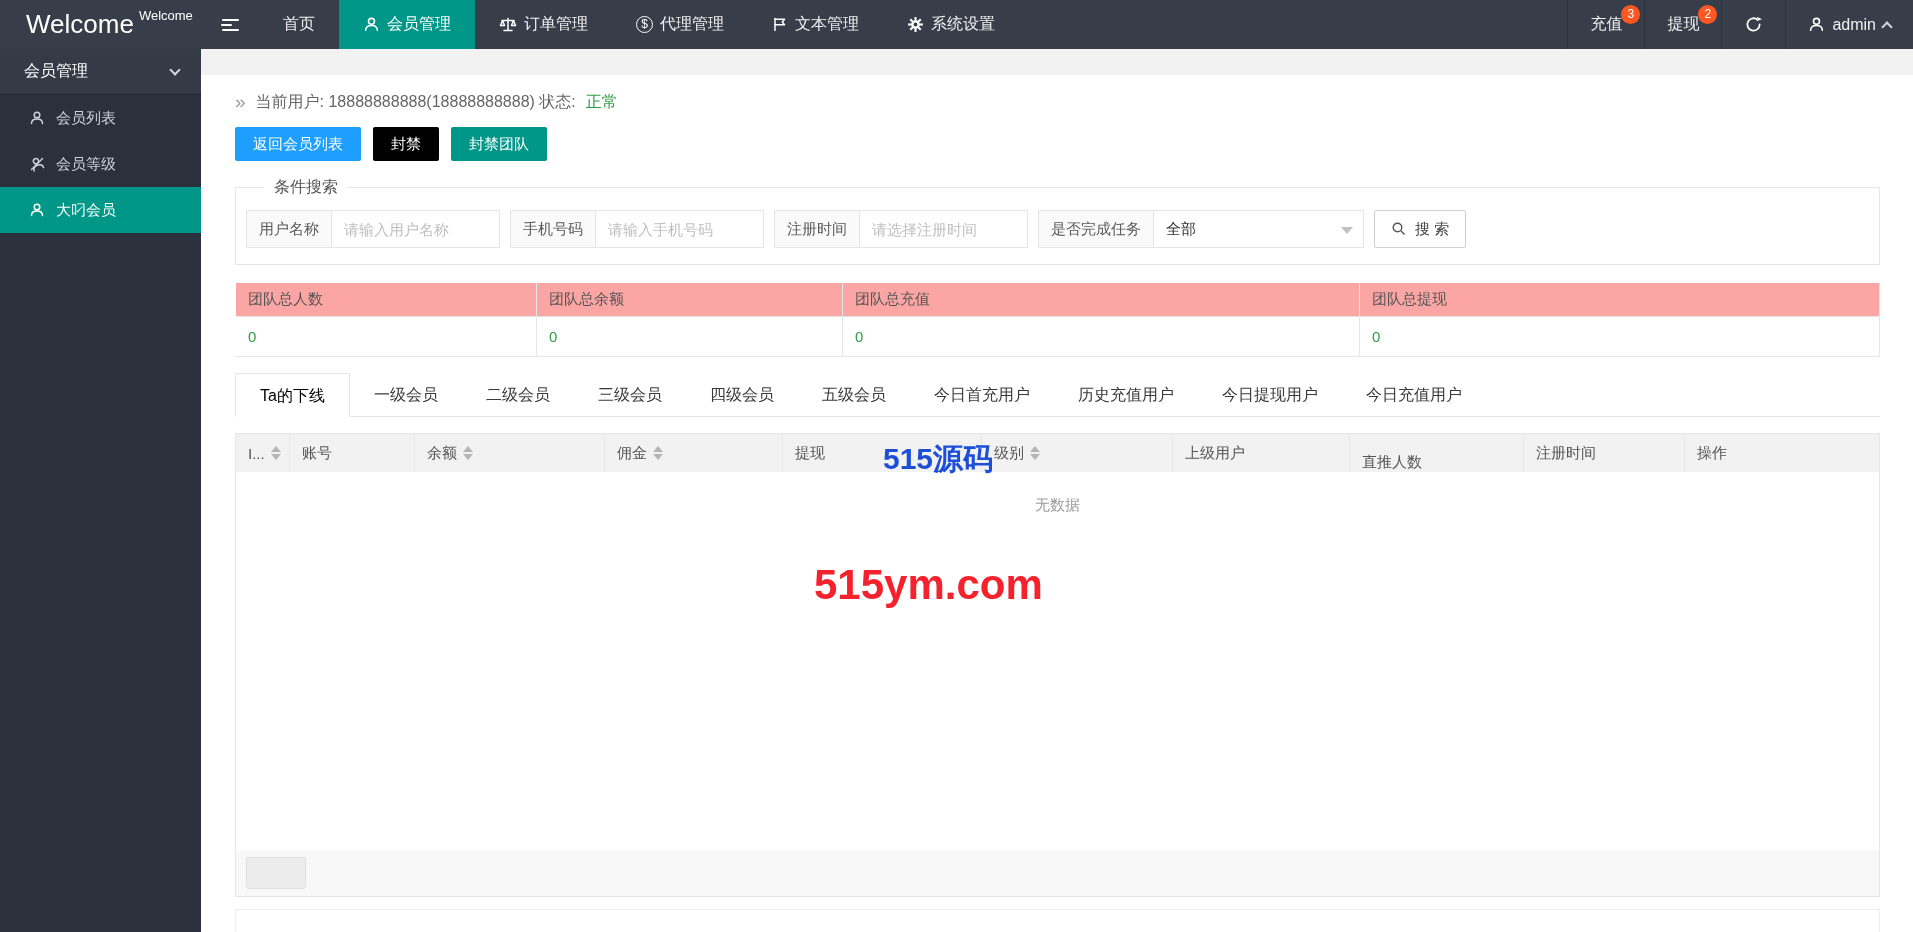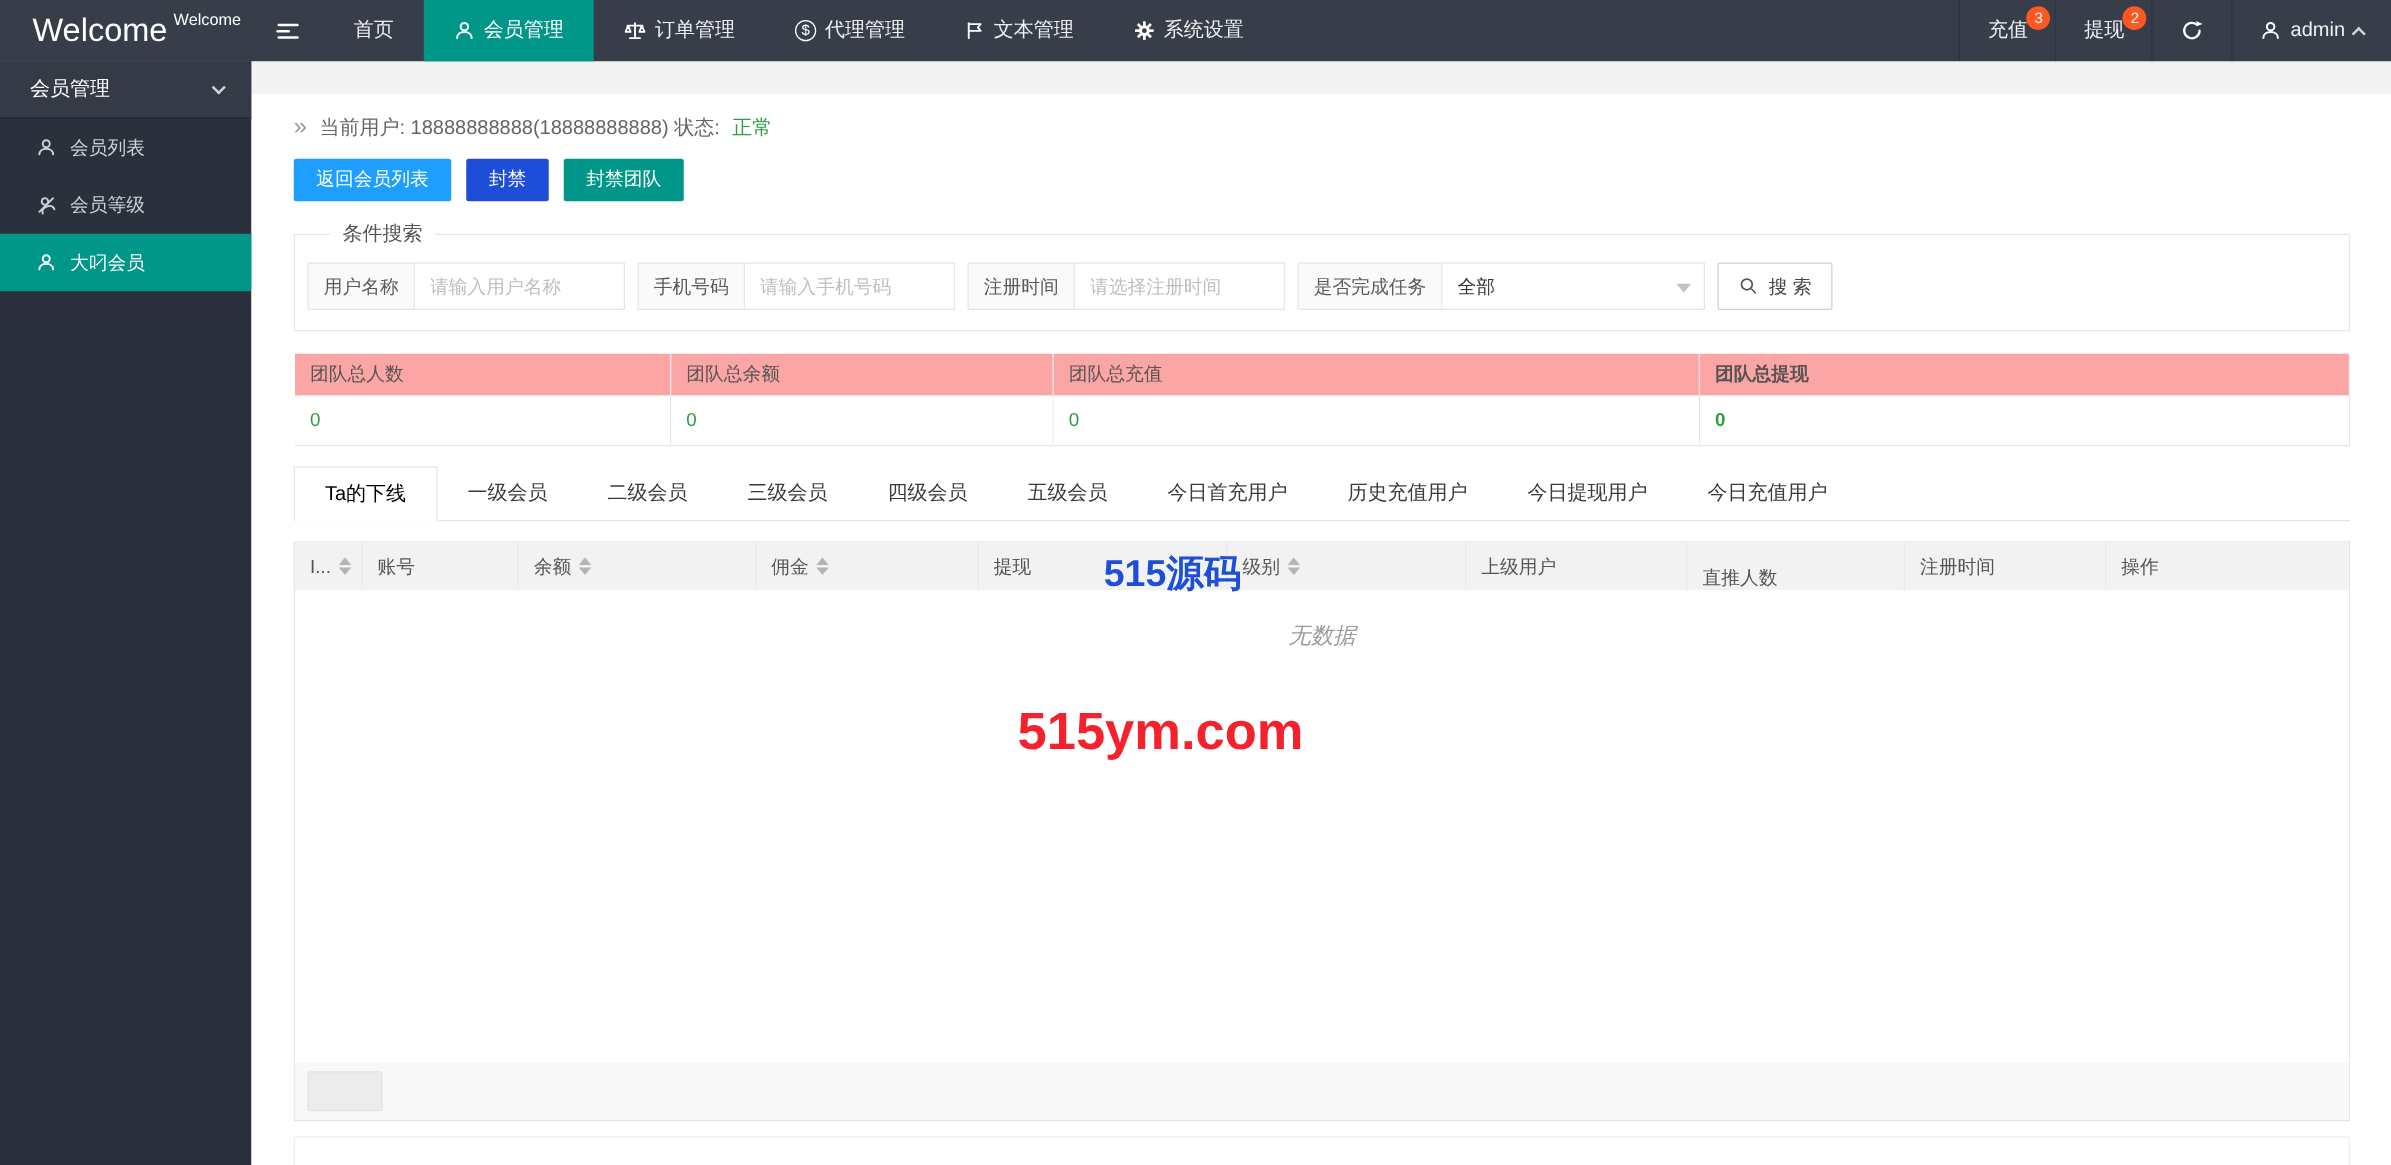--- a/index.html
+++ b/index.html
@@ -44,21 +44,21 @@
   .top-strip { height:26px; background:#f2f2f2; }
   .content { position:relative; width:1645px; margin-left:34px; }
 
   .breadcrumb { display:flex; align-items:center; gap:10px; margin-top:16px; font-size:16px; color:#666; }
   .bc-icon { color:#9a9a9a; font-size:19px; }
   .status-ok { color:#2f9e44; }
 
   .btn-row { display:flex; gap:12px; margin-top:14px; }
   .btn { height:34px; padding:0 18px; border:none; border-radius:2px; color:#fff; font-size:15px;
     font-family:inherit; cursor:pointer; line-height:34px; }
-  .btn-blue { background:#1E9FFF; } .btn-orange { background:#1d4ed8; } .btn-green { background:#009688; }
+  .btn-blue { background:#1E9FFF; } .btn-orange { background:#000000; } .btn-green { background:#009688; }
 
   fieldset.search { margin-top:16px; border:1px solid #e6e6e6; padding:12px 10px 16px 10px; }
   fieldset.search legend { margin-left:18px; padding:0 10px; color:#555; font-size:16px; }
   .form-row { display:flex; gap:10px; align-items:center; }
   .fgroup { display:flex; height:38px; }
   .flabel { display:flex; align-items:center; padding:0 12px; background:#fafafa;
     border:1px solid #e6e6e6; color:#595959; font-size:15px; white-space:nowrap; }
   .finput { height:38px; width:168px; border:1px solid #e6e6e6; border-left:none; padding:0 12px;
     font-size:15px; color:#333; font-family:inherit; outline:none; }
   .finput::placeholder { color:#bfbfbf; }
@@ -71,39 +71,39 @@
     background:#fff; border:1px solid #cfcfcf; border-radius:2px; color:#444; font-size:15px;
     font-family:inherit; cursor:pointer; }
 
   .stats { display:flex; margin-top:18px; }
   .stat-card { border-right:1px solid #e6e6e6; }
   .stat-card:first-child { border-left:1px solid #fff; }
   .stat-head { height:34px; background:#fca5a5; border-bottom:1px solid #e6e6e6;
     display:flex; align-items:center; padding:0 12px; color:#555; font-size:15px; }
   .stat-body { height:40px; background:#fff; border-bottom:1px solid #e6e6e6;
     display:flex; align-items:center; padding:0 12px; color:#2f9e44; font-size:15px; }
-  .sc0{width:302px;} .sc1{width:306px;} .sc2{width:517px;} .sc3{width:520px;font-weight:bold;}
+  .sc0{width:302px;} .sc1{width:306px;} .sc2{width:517px;} .sc3{width:520px;}
 
   .tabs { display:flex; margin-top:16px; border-bottom:1px solid #e6e6e6; height:44px; }
   .tab { padding:0 24px; line-height:43px; font-size:16px; color:#3a3a3a; cursor:pointer; }
   .tab.active { background:#fff; border:1px solid #e6e6e6; border-bottom:1px solid #fff;
     margin-bottom:-1px; color:#000; }
 
   .table { margin-top:16px; border:1px solid #e6e6e6; }
   .thead { display:flex; background:#f2f2f2; height:38px; }
   .th { display:flex; align-items:center; padding-left:12px; border-right:1px solid #e8e8e8;
     font-size:15px; color:#555; white-space:nowrap; overflow:hidden; }
   .th:last-child { border-right:none; }
   .c0{width:54px;} .c1{width:125px;} .c2{width:190px;} .c3{width:178px;} .c4{width:199px;}
   .c5{width:191px;} .c6{width:177px;} .c7{width:174px;align-items:flex-end;} .c8{width:161px;} .c9{width:194px;}
   .sort { display:inline-flex; flex-direction:column; gap:2px; margin-left:6px; cursor:pointer; }
   .sort .up { width:0; height:0; border-left:5px solid transparent; border-right:5px solid transparent; border-bottom:6px solid #b5b5b5; }
   .sort .dn { width:0; height:0; border-left:5px solid transparent; border-right:5px solid transparent; border-top:6px solid #b5b5b5; }
   .tbody-empty { height:378px; background:#fff; text-align:center; padding-top:24px;
-    font-size:18px; color:#9b9b9b;font-style:italic; }
+    font-size:15px; color:#9b9b9b; }
 
   .pager-strip { margin-top:0; height:46px; background:#f8f8f8; display:flex; align-items:center; }
   .pager-box { width:60px; height:32px; margin-left:10px; background:#ececec;
     border:1px solid #e2e2e2; border-radius:2px; cursor:pointer; }
   .bottom-bar { margin-top:12px; height:36px; background:#fff; border:1px solid #eee; border-radius:2px; }
 
   .wm-top { position:absolute; left:648px; top:348px; color:#1d4ed8; font-size:30px; font-weight:bold; z-index:10; }
   .wm-mid { position:absolute; left:579px; top:440px; color:#f5222d; font-size:42px; font-weight:bold; z-index:10;margin-top:30px; }
 
   .icon-stroke { stroke:#fff; fill:none; stroke-width:1.5; stroke-linecap:round; stroke-linejoin:round; }

